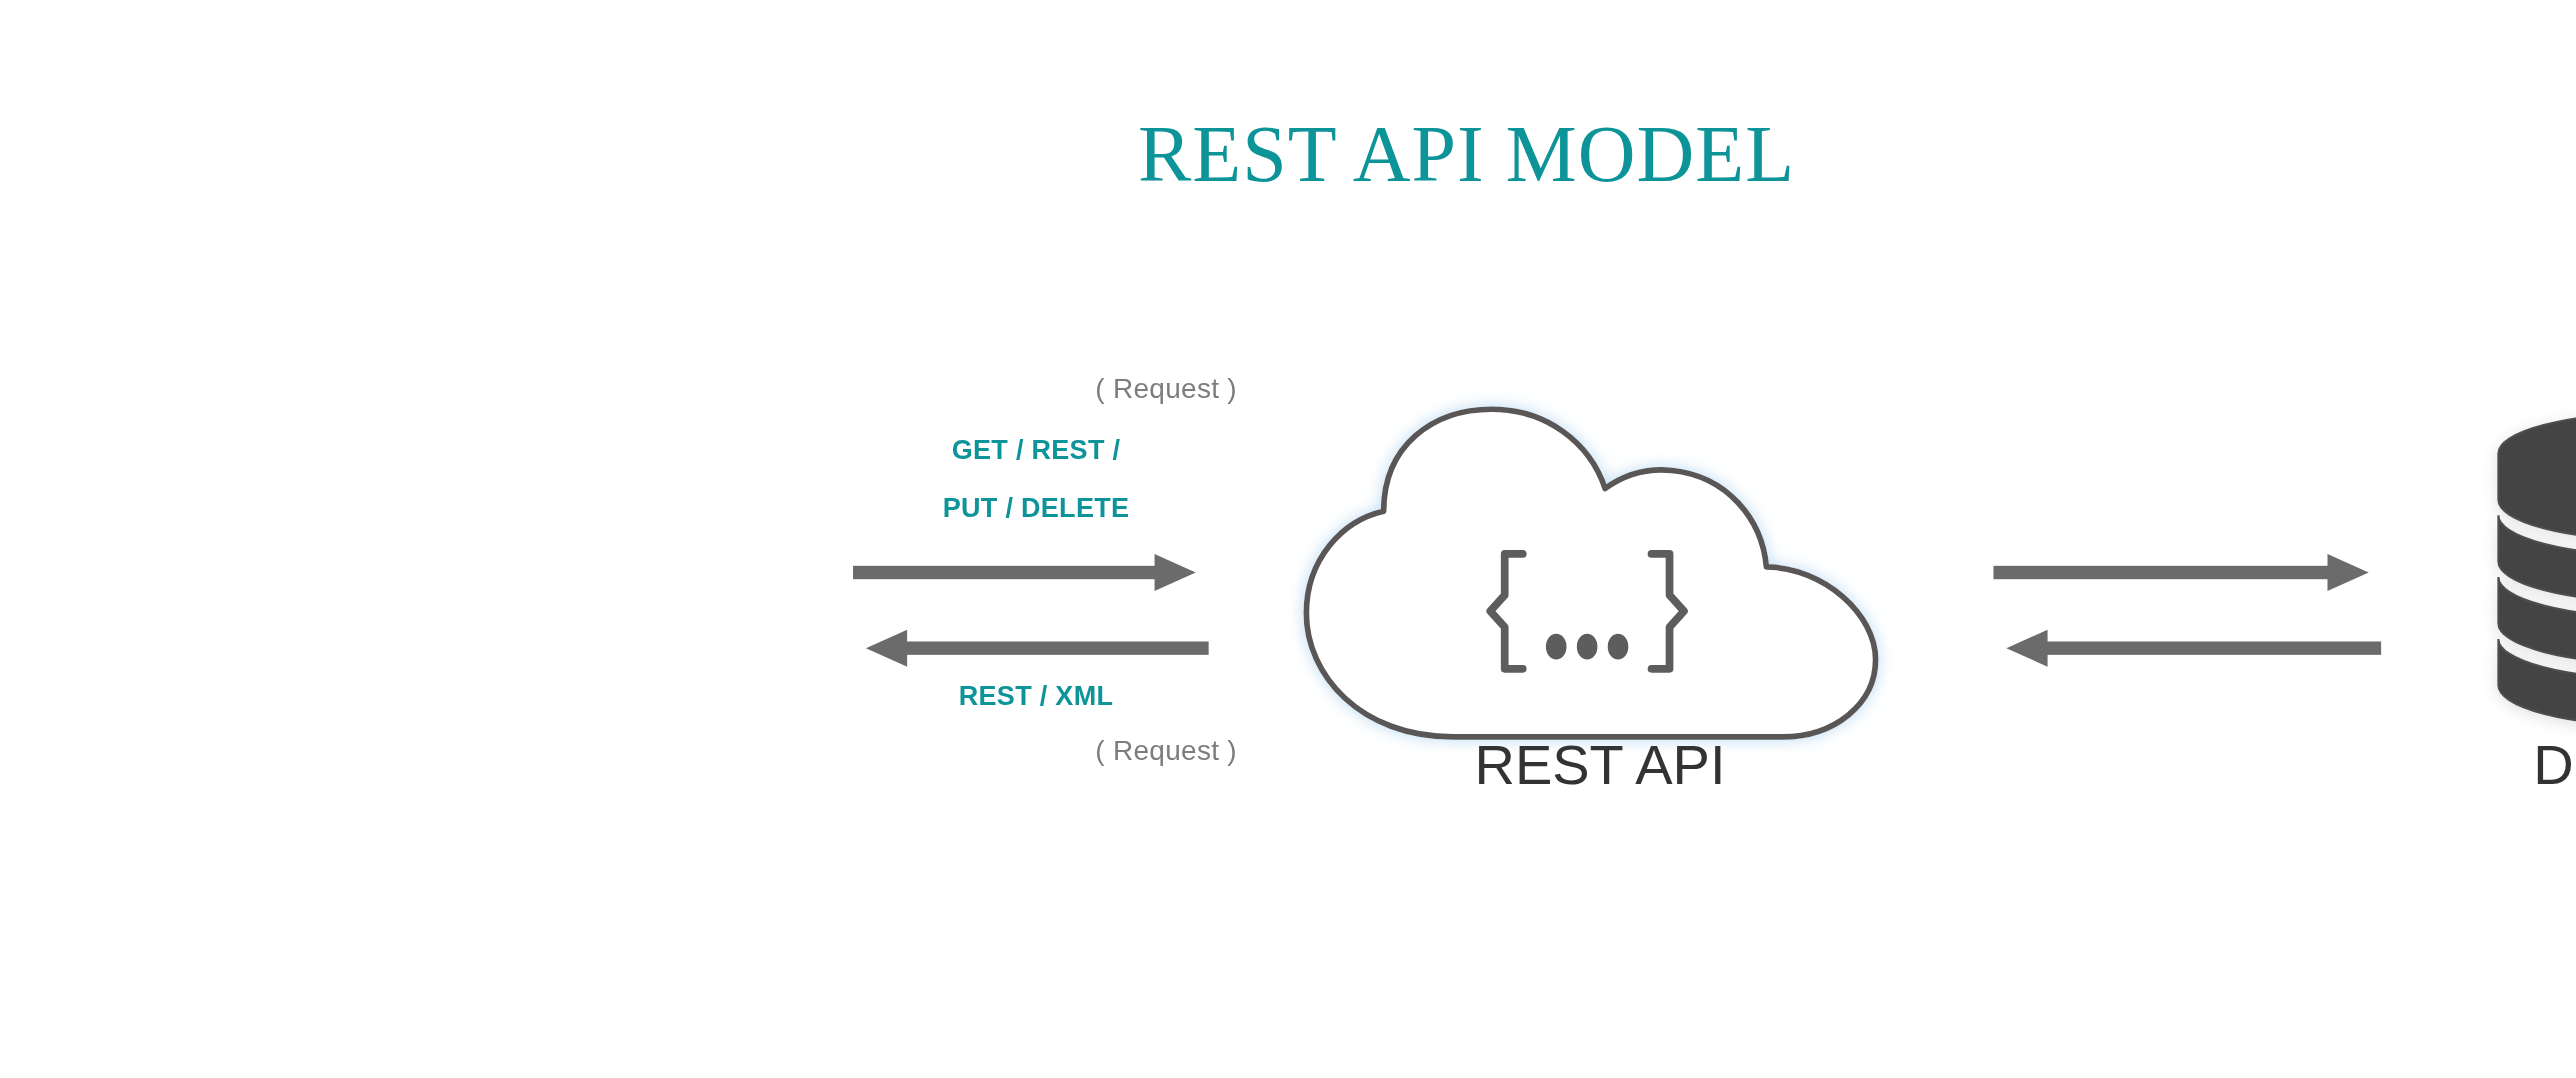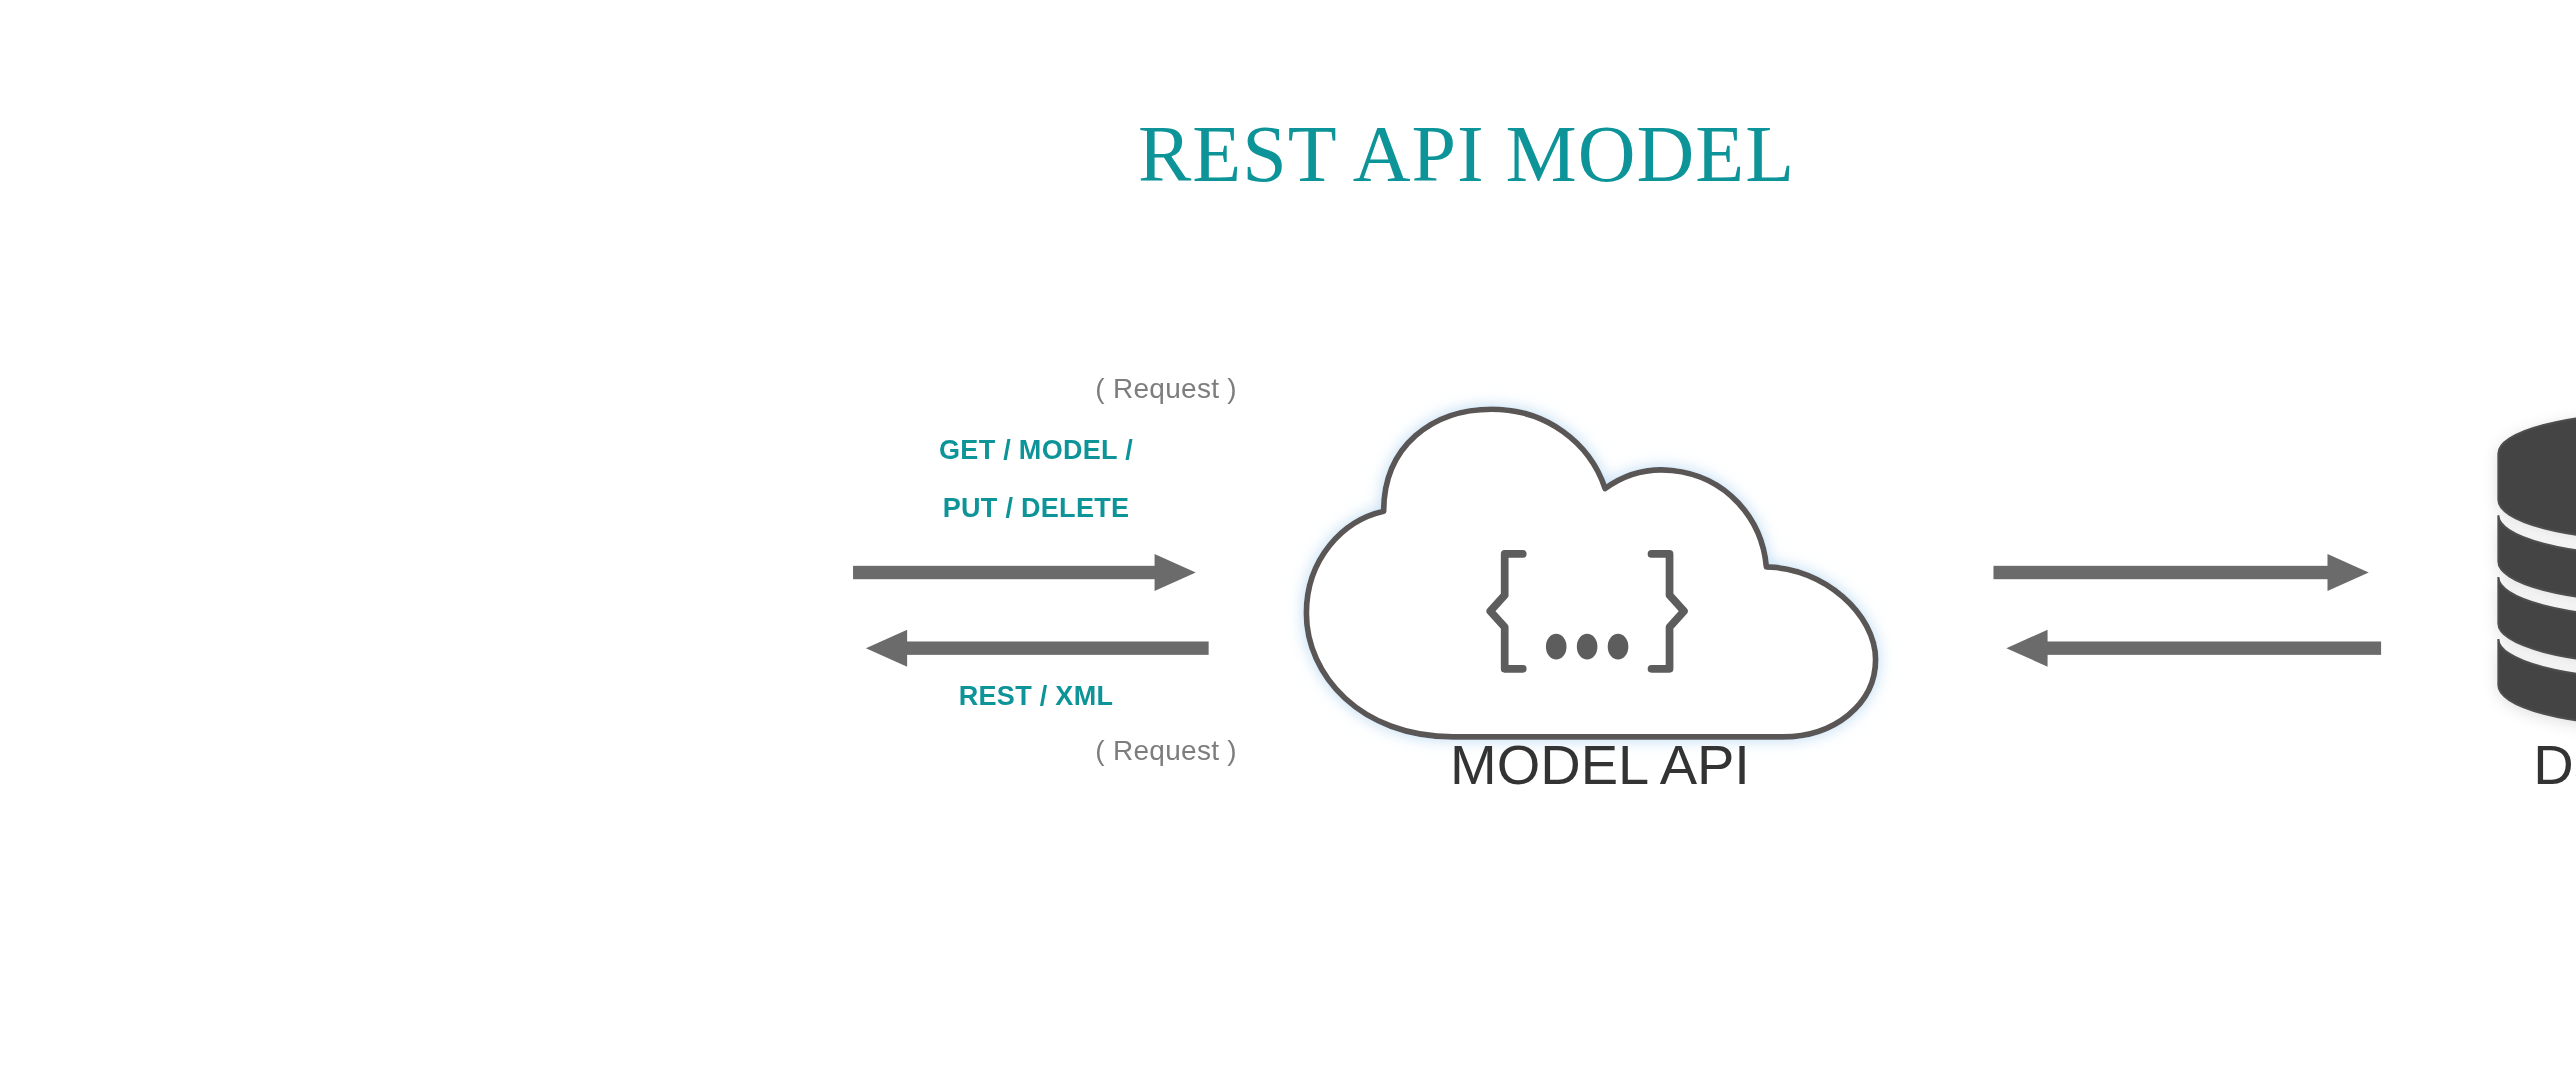--- a/index.html
+++ b/index.html
@@ -183,21 +183,21 @@
 
 <div class="canvas">
 
   <div class="title">REST API MODEL</div>
 
 
   <div class="connector" id="conn-left">
 
     <div class="conn-text muted" style="top:14.4px;">( Request )</div>
 
-    <div class="conn-text verb" style="top:76px;">GET / MODEL /</div>
+    <div class="conn-text verb" style="top:76px;">GET / REST /</div>
 
     <div class="conn-text verb" style="top:134px;">PUT / DELETE</div>
 
     <svg class="arrow-svg" viewBox="0 0 780 820" preserveAspectRatio="none">
 
       <g>
         <rect x="35" y="398" width="610" height="26" fill="#6b6b6b"></rect>
         <polygon points="620,375 700,411 620,447" fill="#6b6b6b"></polygon>
       </g>
 
@@ -240,21 +240,21 @@
         <path d="M 475 295 L 440 295 L 440 375 L 412 406 L 440 437 L 440 518 L 475 518"></path>
         <path d="M 725 295 L 760 295 L 760 375 L 788 406 L 760 437 L 760 518 L 725 518"></path>
       </g>
       <g fill="#5d5d5d">
         <ellipse cx="540" cy="475" rx="20" ry="25"></ellipse>
         <ellipse cx="600" cy="475" rx="20" ry="25"></ellipse>
         <ellipse cx="660" cy="475" rx="20" ry="25"></ellipse>
       </g>
     </svg>
 
-    <div class="node-label" style="top:335px;">MODEL API</div>
+    <div class="node-label" style="top:335px;">REST API</div>
   </div>
 
   <div class="connector" id="conn-right">
     <svg class="arrow-svg" viewBox="0 0 840 820" preserveAspectRatio="none">
       <g>
         <rect x="30" y="398" width="672" height="26" fill="#6b6b6b"></rect>
         <polygon points="678,375 758,411 678,447" fill="#6b6b6b"></polygon>
       </g>
       <g>
         <rect x="110" y="545" width="672" height="26" fill="#6b6b6b"></rect>

